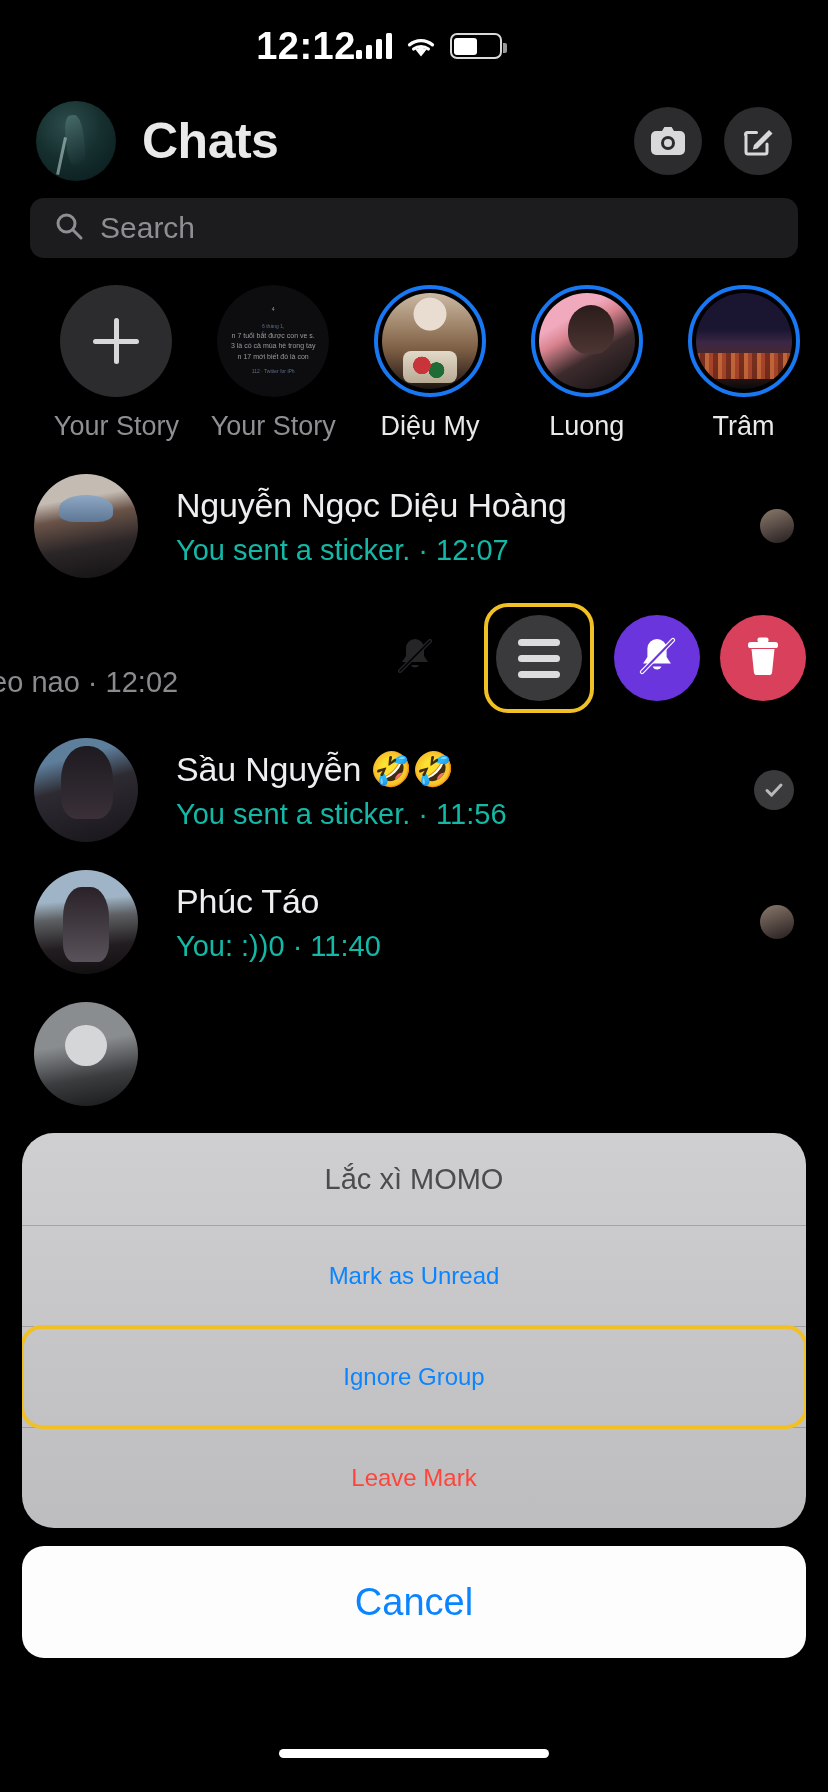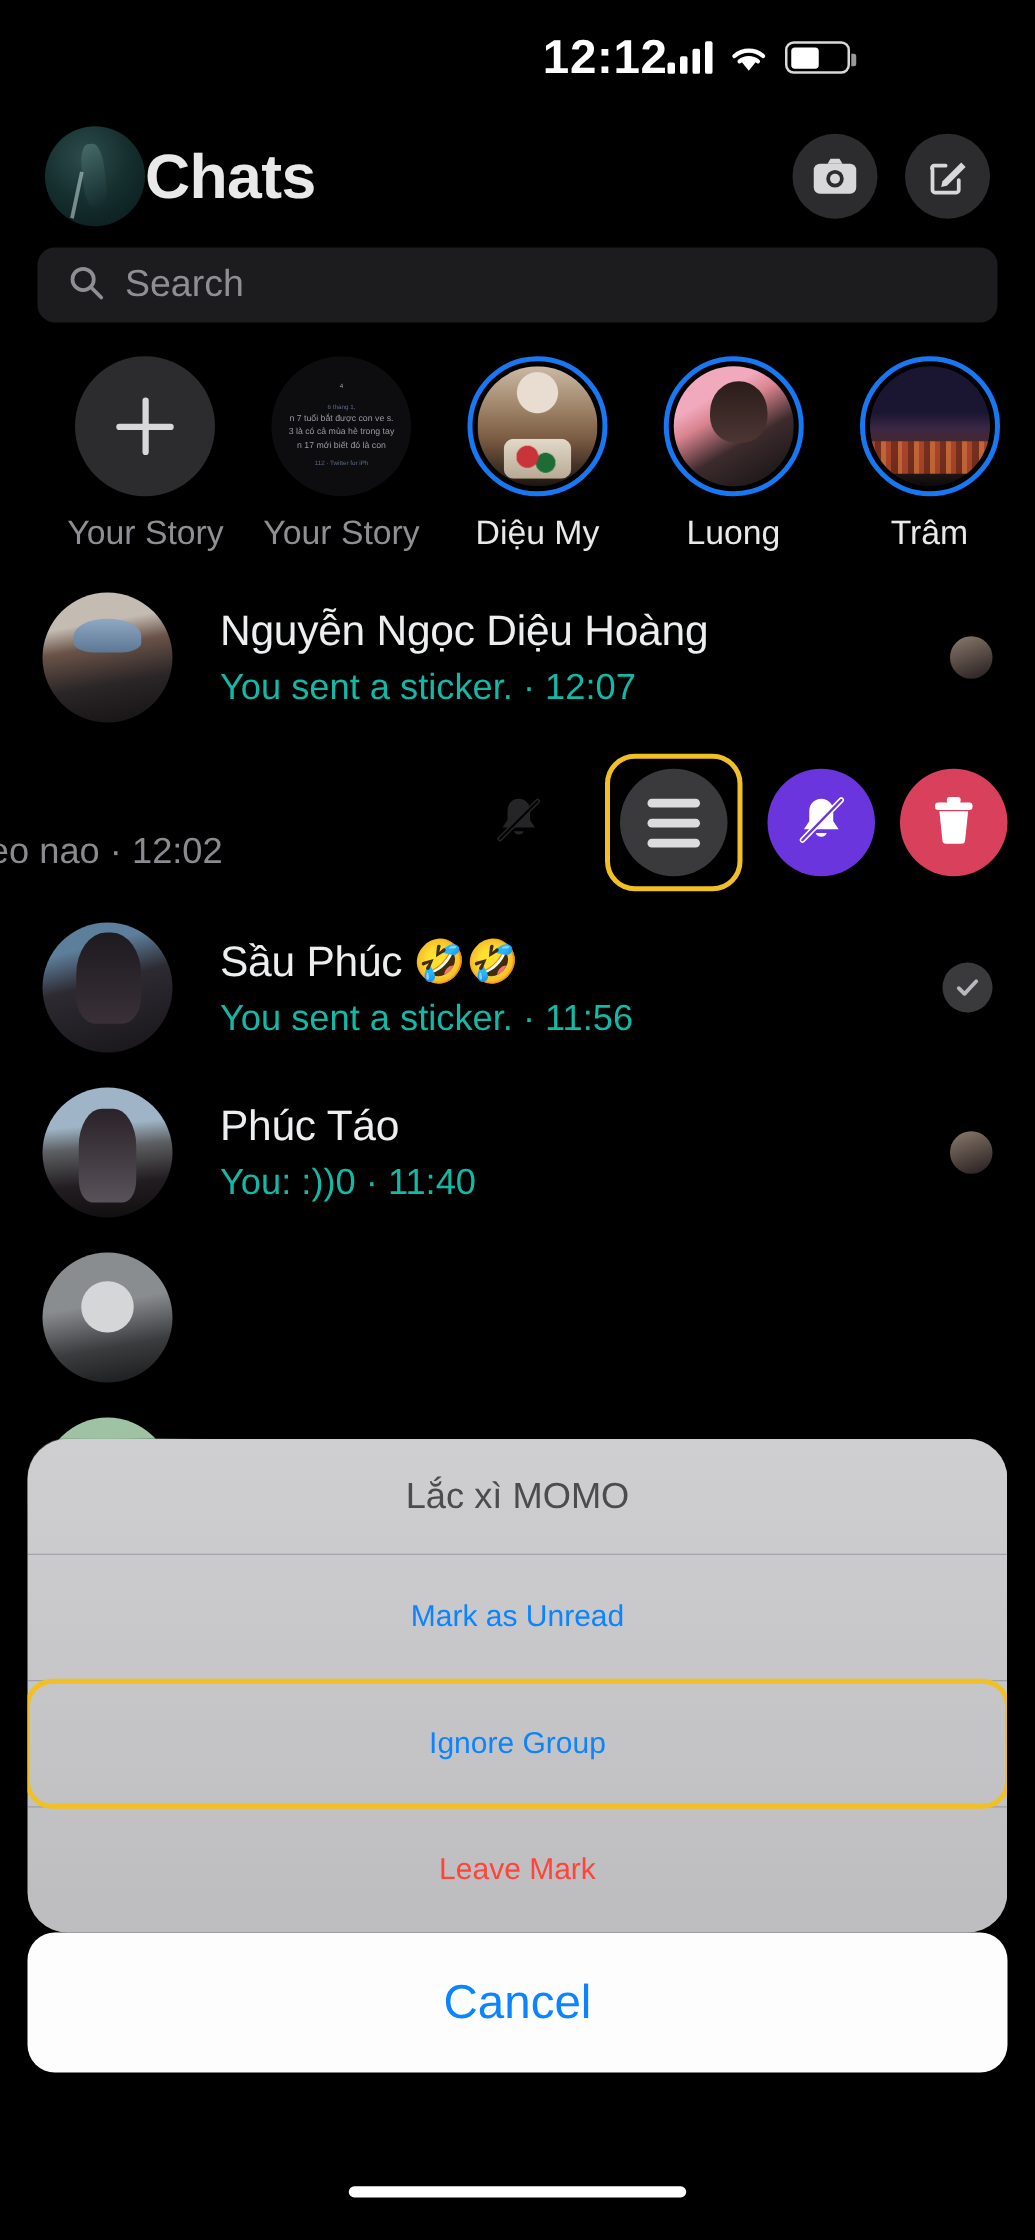--- a/index.html
+++ b/index.html
@@ -6,21 +6,21 @@
   html,body { width:828px; height:1792px; background:#000; overflow:hidden; }
   body {
     font-family:"Liberation Sans", sans-serif;
     -webkit-font-smoothing:antialiased;
     position:relative;
   }
 
   
   .status-bar{
     position:absolute; top:0; left:0; width:740px; height:92px;
-    display:flex; align-items:center; justify-content:flex-end;
+    display:flex; align-items:center; justify-content:center;
     padding:0 60px 0 78px;
   }
   .status-time{ color:#fff; font-size:38px; font-weight:600; letter-spacing:.5px; }
   .status-right{ display:flex; align-items:center; gap:12px; }
   .sig-bars{ display:flex; align-items:flex-end; gap:4px; height:26px; }
   .sig-bars i{ display:block; width:6px; background:#fff; border-radius:1.5px; }
   .sig-bars i:nth-child(1){ height:9px; }
   .sig-bars i:nth-child(2){ height:14px; }
   .sig-bars i:nth-child(3){ height:20px; }
   .sig-bars i:nth-child(4){ height:26px; }
@@ -47,21 +47,21 @@
     content:""; position:absolute; left:38%; top:18%; width:22%; height:62%;
     background:linear-gradient(160deg,#476c6a,#13292b);
     border-radius:40% 40% 30% 30%; transform:rotate(-7deg);
   }
   .avatar-me::after{
     content:""; position:absolute; left:30%; top:45%; width:3px; height:48%;
     background:rgba(200,220,220,.55); transform:rotate(12deg);
   }
   .header-title{
     color:#e9e9ea; font-size:50px; font-weight:bold; letter-spacing:-.5px;
-    flex:1 1 auto;
+    margin-left:26px; flex:1 1 auto;
   }
   .hdr-btns{ display:flex; gap:22px; }
   .circle-btn{
     width:68px; height:68px; border-radius:50%; background:#2c2c2e;
     display:flex; align-items:center; justify-content:center;
   }
   .circle-btn svg{ display:block; }
 
   
   .search-wrap{
@@ -228,21 +228,21 @@
   .sheet-sep{ height:1px; background:rgba(70,70,75,.28); }
   .sheet-item{
     height:100px; display:flex; align-items:center; justify-content:center;
     font-size:24px; color:#0a84ff; position:relative;
   }
   .sheet-item.destructive{ color:#ff443a; }
   .sheet-item.highlighted{
     outline:4px solid #f0c024; outline-offset:-2px; border-radius:20px;
   }
   .sheet-cancel{
-    height:112px; border-radius:22px; background:#fdfdfd;
+    margin-top:18px; height:112px; border-radius:22px; background:#fdfdfd;
     display:flex; align-items:center; justify-content:center;
     font-size:38px; color:#0a84ff; font-weight:500;
   }
   .home-bar{
     position:absolute; bottom:34px; left:50%; transform:translateX(-50%);
     width:270px; height:9px; border-radius:6px; background:#fff;
   }
 </style>
 </head>
 <body>
@@ -421,21 +421,21 @@
             <path d="M9.5 15 h23 l-2.4 23.2 a3 3 0 0 1-3 2.8 h-12.2 a3 3 0 0 1-3-2.8 z" fill="#fff"></path>
           </svg>
         </span>
       </div>
     </div>
   </div>
 
   <div class="chat-row">
     <div class="chat-av av-sau"></div>
     <div class="chat-body">
-      <div class="chat-name">Sầu Phúc 🤣🤣</div>
+      <div class="chat-name">Sầu Nguyễn 🤣🤣</div>
       <div class="chat-sub">
         <span>You sent a sticker.</span>
         <span>·</span>
         <span>11:56</span>
       </div>
     </div>
     <div class="chat-right">
       <div class="check-seen">
         <svg width="24" height="24" viewBox="0 0 24 24">
           <path d="M5 12.5 l4.6 4.6 L19 7" stroke="#b8b8bd" stroke-width="3" fill="none" stroke-linecap="round" stroke-linejoin="round"></path>

